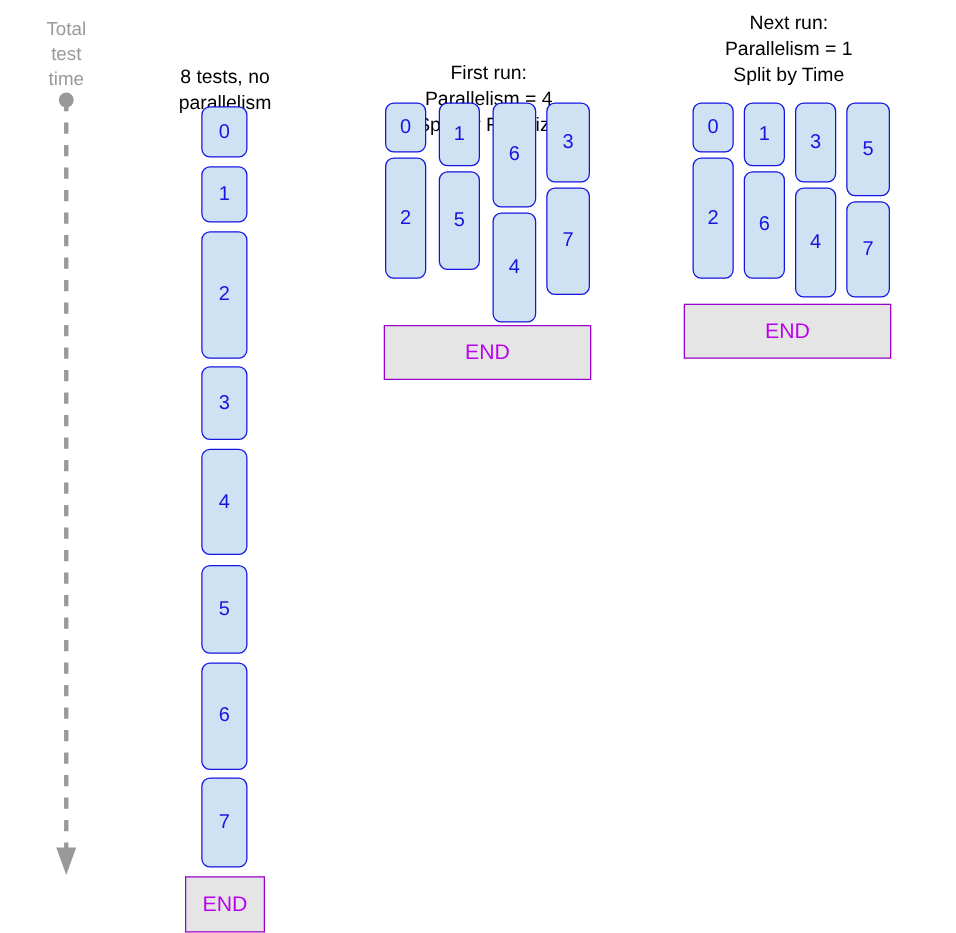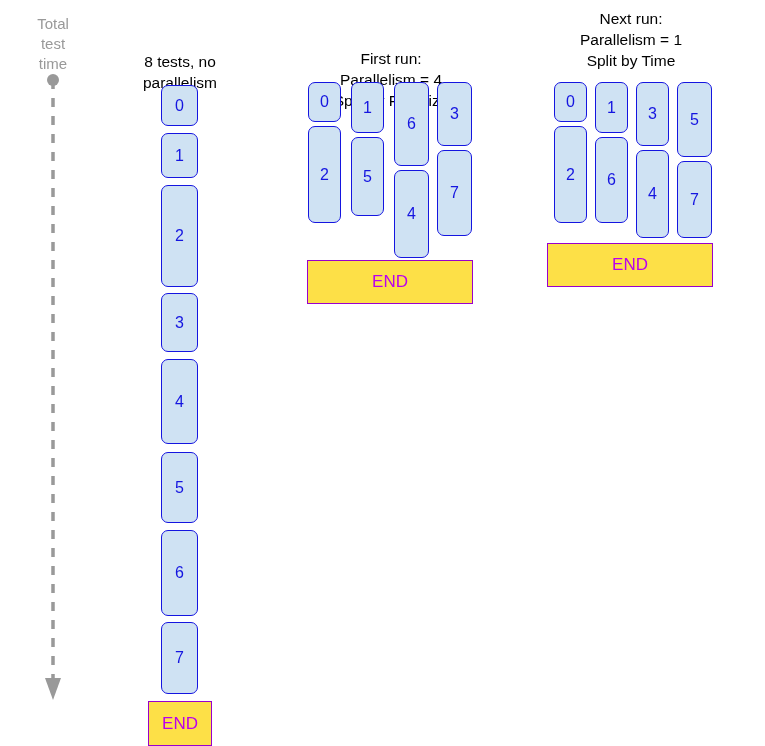--- a/index.html
+++ b/index.html
@@ -68,21 +68,21 @@
     font-size: 16px;
     display: flex;
     align-items: center;
     justify-content: center;
   }
 
   
   .end-block {
     position: absolute;
     box-sizing: border-box;
-    background: #fde047;
+    background: #e5e5e5;
     border: 1.6px solid #9900cc;
     color: #bb00ee;
     font-size: 17px;
     display: flex;
     align-items: center;
     justify-content: center;
   }
 </style>
 </head>
 <body>

